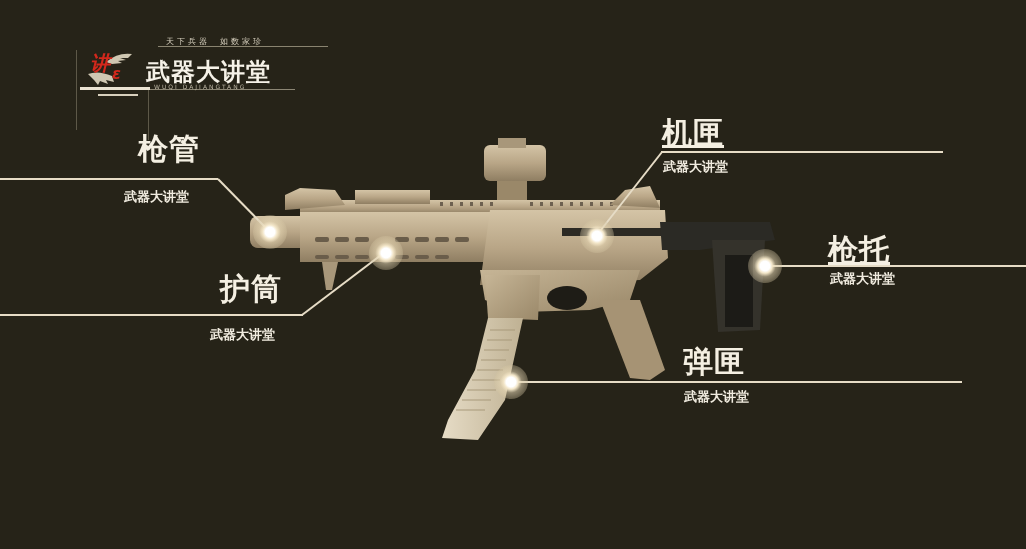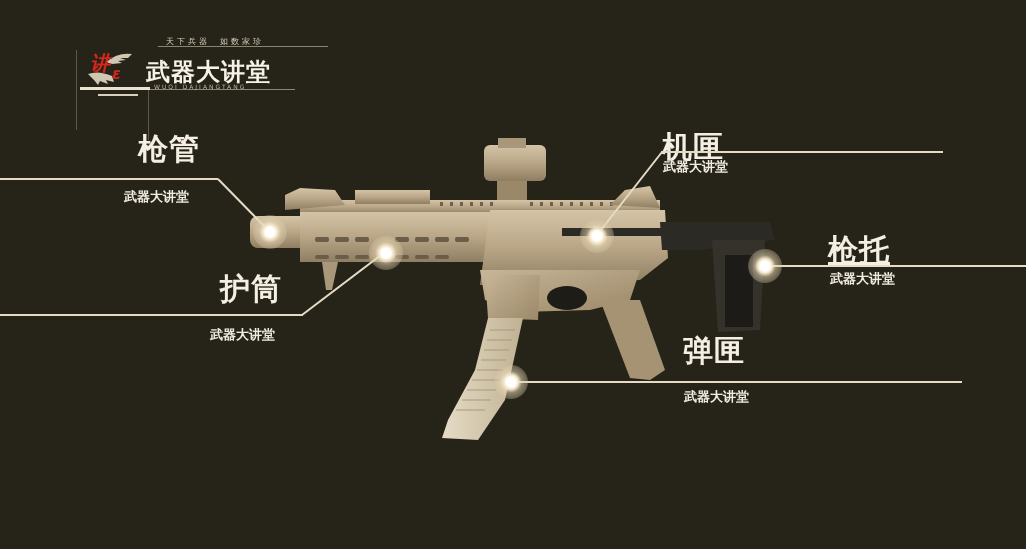--- a/index.html
+++ b/index.html
@@ -156,34 +156,34 @@
   <div class="abs title" style="left:220px;top:274px;">护筒</div>
   <div class="line" style="left:0;top:314px;width:303px;"></div>
   <svg width="1026" height="549">
       <line x1="302" y1="315" x2="385" y2="252" stroke="#e6dcc6" stroke-width="2"></line>
     </svg>
   <div class="abs sub" style="left:210px;top:328px;">武器大讲堂</div>
   <div class="dot" style="left:369px;top:236px;"></div>
 </div>
 
 <div>
-  <div class="abs title" style="left:662px;top:132px;">机匣</div>
+  <div class="abs title" style="left:662px;top:118px;text-decoration:underline;">机匣</div>
   <div class="line" style="left:661px;top:151px;width:282px;"></div>
   <svg width="1026" height="549">
       <line x1="662" y1="152" x2="597" y2="235" stroke="#e6dcc6" stroke-width="2"></line>
     </svg>
   <div class="abs sub" style="left:663px;top:160px;">武器大讲堂</div>
   <div class="dot" style="left:580px;top:219px;"></div>
 </div>
 
 <div>
   <div class="abs title" style="left:828px;top:235px;text-decoration:underline;">枪托</div>
   <div class="line" style="left:765px;top:265px;width:261px;"></div>
   <div class="abs sub" style="left:830px;top:272px;">武器大讲堂</div>
   <div class="dot" style="left:748px;top:249px;"></div>
 </div>
 
 <div>
-  <div class="abs title" style="left:683px;top:336px;">弹匣</div>
+  <div class="abs title" style="left:683px;top:347px;">弹匣</div>
   <div class="line" style="left:508px;top:381px;width:454px;"></div>
   <div class="abs sub" style="left:684px;top:390px;">武器大讲堂</div>
   <div class="dot" style="left:494px;top:365px;"></div>
 </div>
 
 </body></html>

